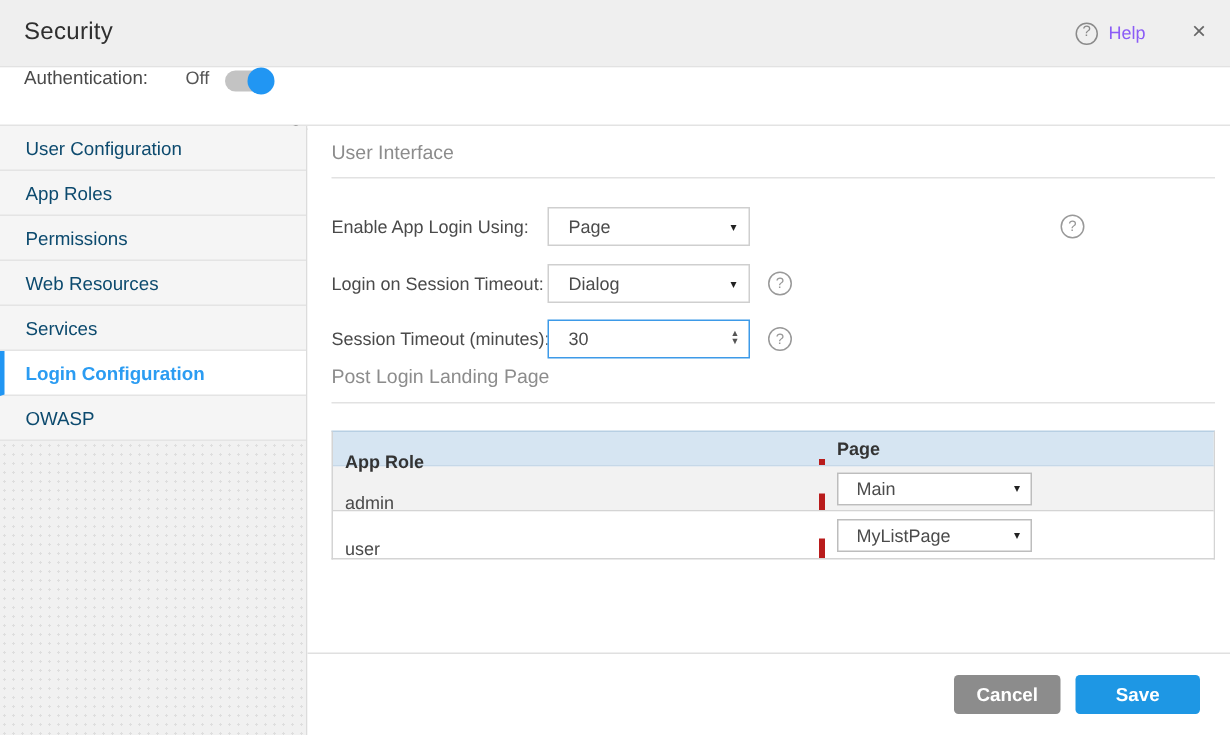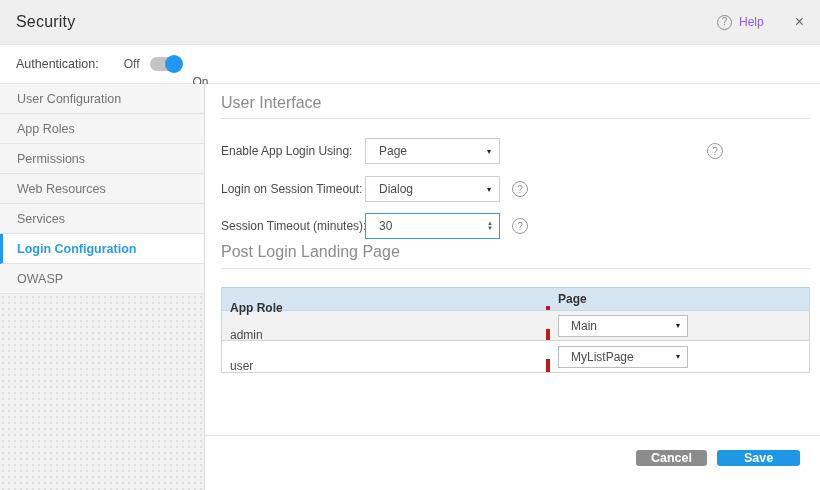--- a/index.html
+++ b/index.html
@@ -22,21 +22,21 @@
     display: inline-flex; align-items: center; justify-content: center;
     width: 15px; height: 15px; border: 1px solid #8a8a8a; border-radius: 50%;
     font-size: 10px; color: #8a8a8a; line-height: 1;
   }
   .help-text { font-size: 12px; color: #8b5cf6; }
   .close-x { font-size: 16px; color: #666; margin-left: 22px; cursor: pointer; line-height: 1; }
   
   .auth-row {
     position: absolute; top: 45px; left: 0; width: 820px; height: 39px;
     background: #fff; border-bottom: 1px solid #e3e3e3;
-    display: flex; align-items: center; padding: 0 16px;
+    display: flex; padding: 0 16px;
   }
   .auth-label { color: #4a4a4a; font-size: 12.5px; }
   .toggle-off-label { margin-left: 25px; color: #555; }
   .toggle-on-label { color: #555; margin-top: 36px; }
   .toggle {
     position: relative; width: 33px; height: 18px; margin: 0 10px; cursor: pointer;
   }
   .toggle-track {
     position: absolute; left: 0; top: 2px; width: 29px; height: 14px;
     background: #c3c3c3; border-radius: 8px;
@@ -44,34 +44,34 @@
   .toggle-knob {
     position: absolute; right: 0; top: 0; width: 18px; height: 18px;
     background: #2196f3; border-radius: 50%;
   }
   
   .body { position: absolute; top: 84px; left: 0; width: 820px; height: 406px; display: flex; }
   .sidebar { width: 205px; border-right: 1px solid #dcdcdc; display: flex; flex-direction: column; background: #f5f5f5; }
   .side-item {
     height: 30px; display: flex; align-items: center;
     padding-left: 17px; background: #f5f5f5; border-bottom: 1px solid #e4e4e4;
-    color: #737373; font-size: 12.5px; cursor: pointer;
+    color: #0c4a6e; font-size: 12.5px; cursor: pointer;
   }
   .side-item.active {
     background: #ffffff; border-left: 3px solid #2196f3; padding-left: 14px;
     color: #2b9cf2; font-weight: bold;
   }
   .side-filler {
     flex: 1; background: #f1f1f1;
     background-image: radial-gradient(#dedede 0.8px, transparent 0.9px);
     background-size: 6px 6px;
   }
   
   .main { position: relative; flex: 1; background: #fff; }
-  .section-title { position: absolute; left: 16px; font-size: 16px; color: #8c8c8c; }
+  .section-title { position: absolute; left: 16px; font-size: 13px; color: #8c8c8c; }
   .rule { position: absolute; left: 16px; right: 10px; height: 0; border-top: 1px solid #e2e2e2; }
   .field-label { position: absolute; left: 16px; color: #4a4a4a; font-size: 12px; line-height: 26px; }
   .select-box {
     position: absolute; height: 26px; border: 1px solid #cfcfcf; background: #fff;
     display: flex; align-items: center; padding: 0 8px 0 13px; cursor: pointer; color: #4b4b4b;
   }
   .select-box .arrow { margin-left: auto; font-size: 8px; color: #222; }
   .chevron {
     margin-left: auto; width: 8px; height: 8px;
     border-right: 1.5px solid #b0b0b0; border-bottom: 1.5px solid #b0b0b0;
@@ -98,21 +98,21 @@
   .t-body-row1 { background: #f2f2f2; height: 30px; border-bottom: 1px solid #d4d4d4; }
   .t-body-row2 { background: #fff; height: 31px; }
   .mini-select {
     height: 22px; width: 130px; border: 1px solid #bdbdbd; background: #fff;
     display: flex; align-items: center; padding: 0 7px 0 12px; cursor: pointer; color: #4b4b4b;
   }
   .mini-select .arrow { margin-left: auto; font-size: 8px; color: #222; }
   
   .footer-rule { position: absolute; left: 0; right: 0; top: 351px; border-top: 1px solid #e0e0e0; }
   .btn {
-    position: absolute; top: 366px; height: 16px; border: none; border-radius: 3px;
+    position: absolute; top: 366px; height: 26px; border: none; border-radius: 3px;
     color: #fff; font-size: 12.5px; font-weight: bold; font-family: "Liberation Sans", sans-serif; cursor: pointer; text-align: center;
   }
   .btn-cancel { right: 113px; width: 71px; background: #8c8c8c; }
   .btn-save { right: 20px; width: 83px; background: #1e97e4; }
 </style>
 </head>
 <body>
 
 <div class="window">
 

